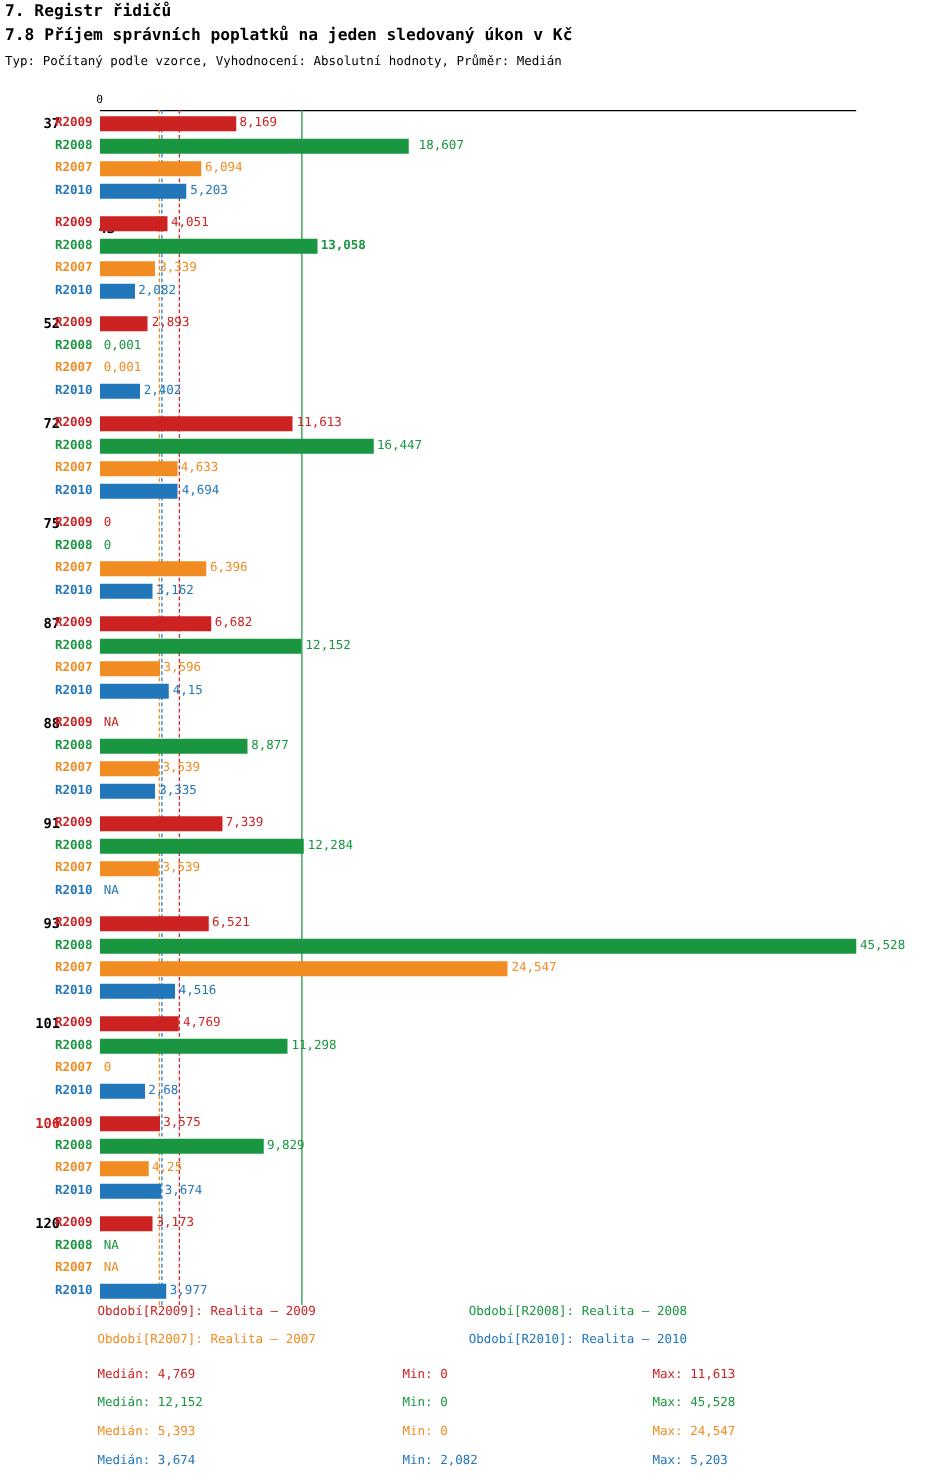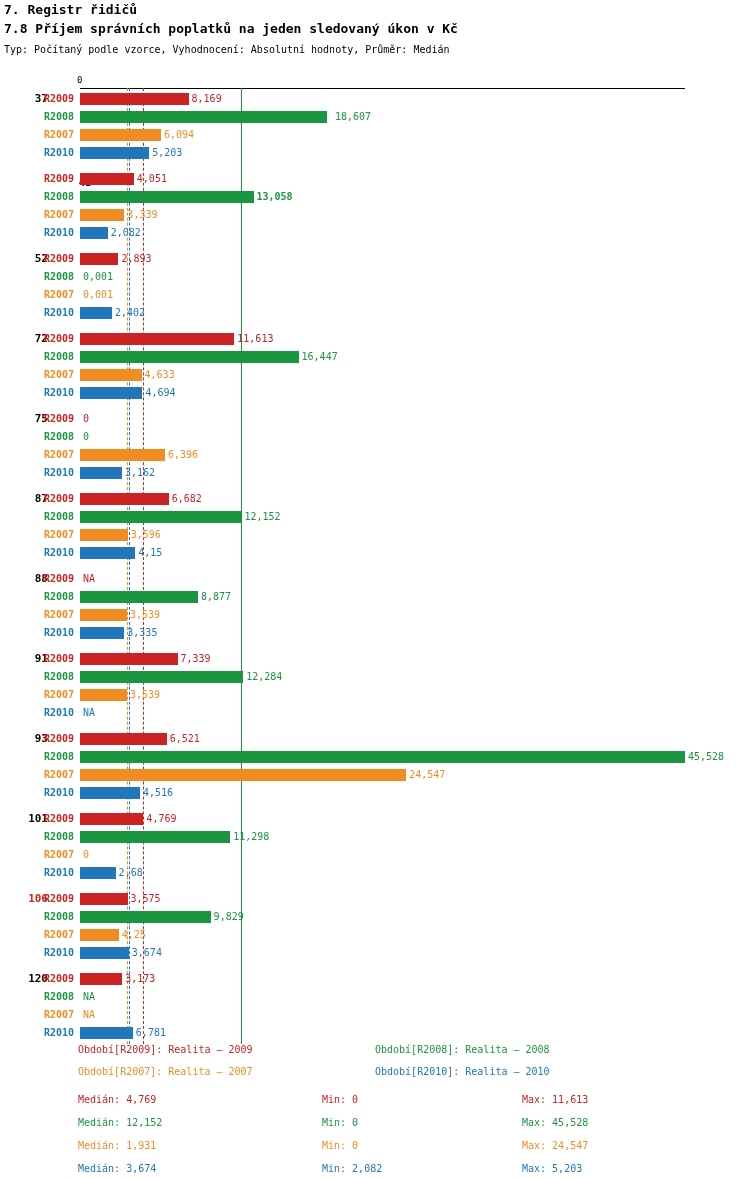--- a/index.html
+++ b/index.html
@@ -326,35 +326,35 @@
       <div class="row-label c2008">R2008</div>
       <div class="bar-value c2008" style="left: 83px;">NA</div>
     </div>
     <div class="row" style="top: 1006px;">
       <div class="row-label c2007">R2007</div>
       <div class="bar-value c2007" style="left: 83px;">NA</div>
     </div>
     <div class="row" style="top: 1024px;">
       <div class="row-label c2010">R2010</div>
       <div class="bar b2010" style="width: 52.8485px;"></div>
-      <div class="bar-value c2010" style="left: 135.848px;">6,781</div>
+      <div class="bar-value c2010" style="left: 135.848px;">3,977</div>
     </div>
   </div>
 <div id="legend">
     <div class="legend" style="left: 78px; top: 1044px; color: rgb(204, 34, 34);">Období[R2009]: Realita – 2009</div>
     <div class="legend" style="left: 375px; top: 1044px; color: rgb(26, 150, 65);">Období[R2008]: Realita – 2008</div>
     <div class="legend" style="left: 78px; top: 1066px; color: rgb(240, 140, 34);">Období[R2007]: Realita – 2007</div>
     <div class="legend" style="left: 375px; top: 1066px; color: rgb(34, 119, 187);">Období[R2010]: Realita – 2010</div>
   </div>
 <div id="stats">
     <div class="stat" style="left: 78px; top: 1094px; color: rgb(204, 34, 34);">Medián: 4,769</div>
     <div class="stat" style="left: 322px; top: 1094px; color: rgb(204, 34, 34);">Min: 0</div>
     <div class="stat" style="left: 522px; top: 1094px; color: rgb(204, 34, 34);">Max: 11,613</div>
     <div class="stat" style="left: 78px; top: 1117px; color: rgb(26, 150, 65);">Medián: 12,152</div>
     <div class="stat" style="left: 322px; top: 1117px; color: rgb(26, 150, 65);">Min: 0</div>
     <div class="stat" style="left: 522px; top: 1117px; color: rgb(26, 150, 65);">Max: 45,528</div>
-    <div class="stat" style="left: 78px; top: 1140px; color: rgb(240, 140, 34);">Medián: 1,931</div>
+    <div class="stat" style="left: 78px; top: 1140px; color: rgb(240, 140, 34);">Medián: 5,393</div>
     <div class="stat" style="left: 322px; top: 1140px; color: rgb(240, 140, 34);">Min: 0</div>
     <div class="stat" style="left: 522px; top: 1140px; color: rgb(240, 140, 34);">Max: 24,547</div>
     <div class="stat" style="left: 78px; top: 1163px; color: rgb(34, 119, 187);">Medián: 3,674</div>
     <div class="stat" style="left: 322px; top: 1163px; color: rgb(34, 119, 187);">Min: 2,082</div>
     <div class="stat" style="left: 522px; top: 1163px; color: rgb(34, 119, 187);">Max: 5,203</div>
   </div>
 
 </body></html>

